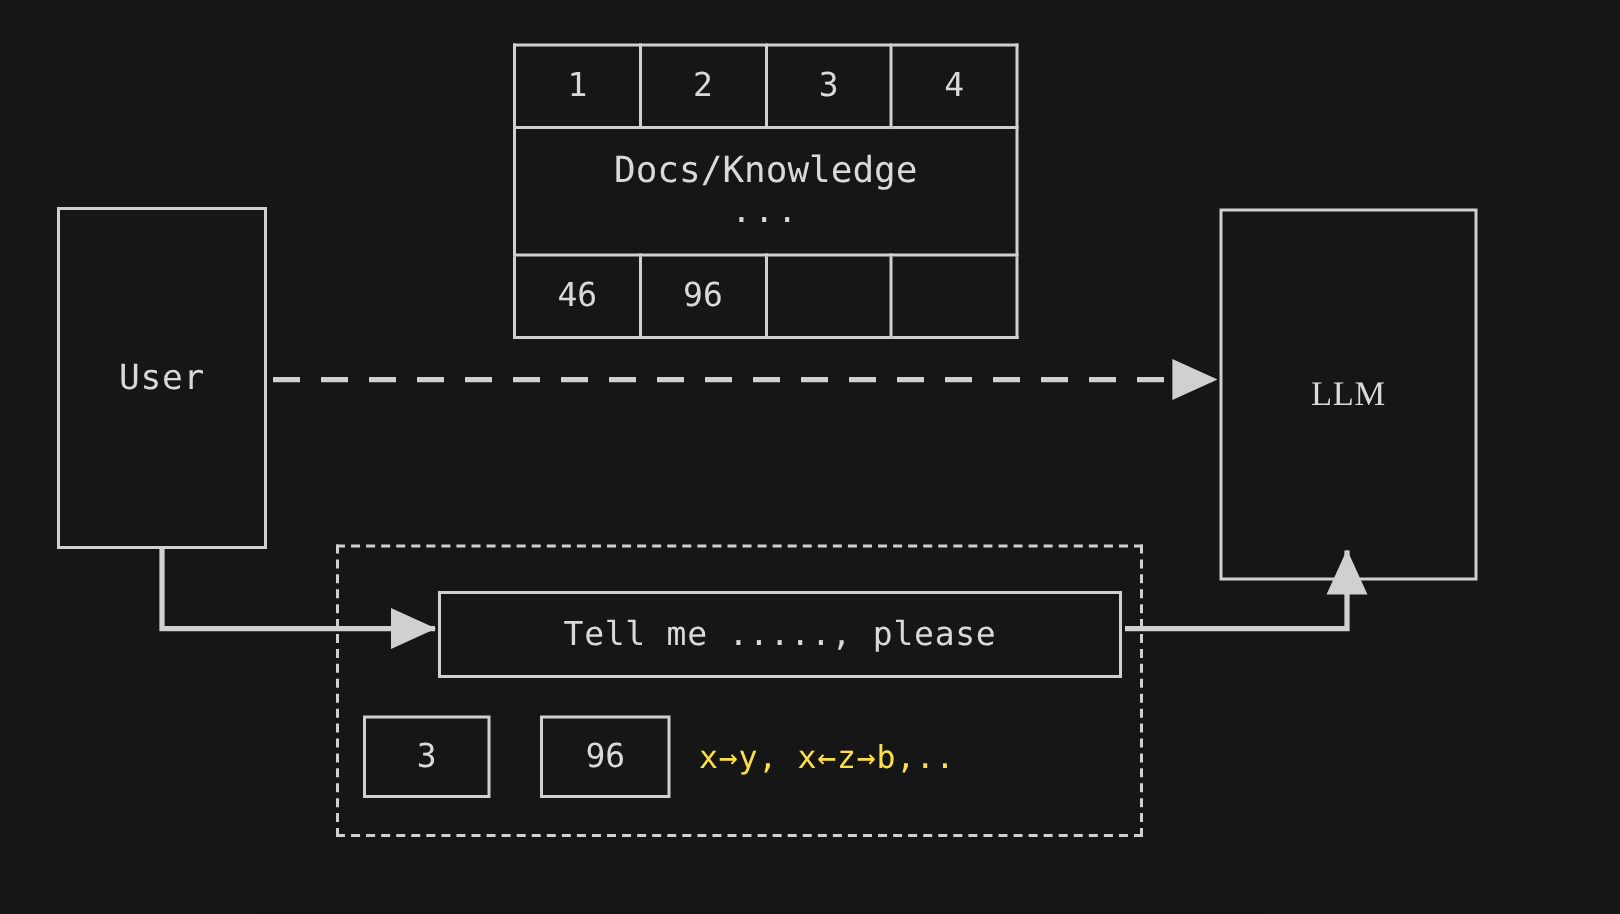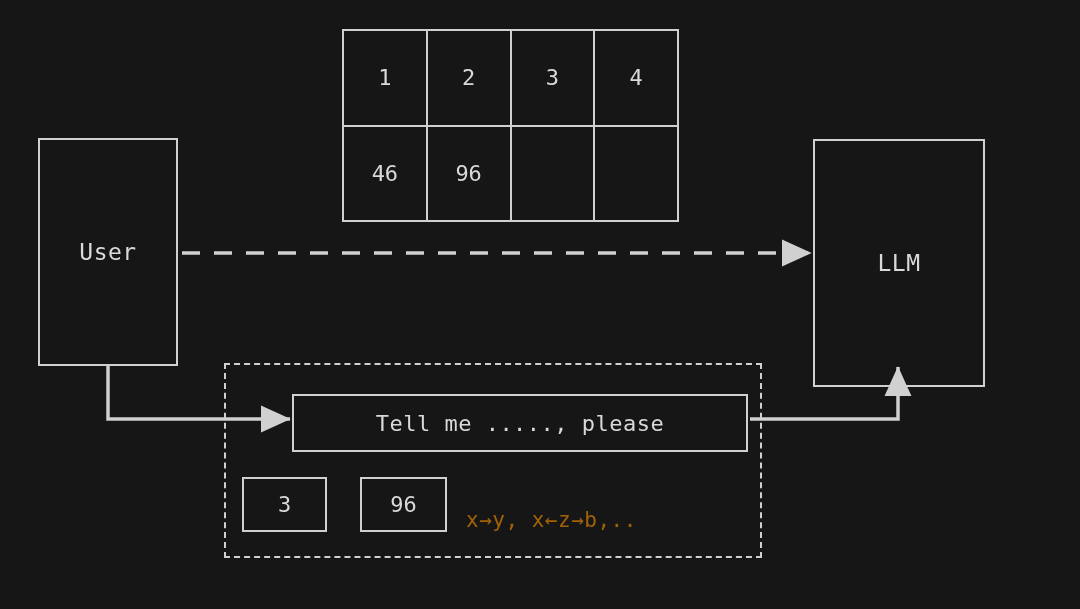--- a/index.html
+++ b/index.html
@@ -41,20 +41,21 @@
     left: 38px;  top: 138px;
     width: 140px; height: 228px;
     font-size: 23px;
     letter-spacing: 0.5px;
   }
   #llm-box {
     left: 813px; top: 139px;
     width: 172px; height: 248px;
     font-size: 23px;
     letter-spacing: 0.5px;
+    font-family: Liberation Serif, serif;
   }
 
   
   #kb-table {
     position: absolute;
     left: 342px; top: 29px;
     width: 337px; height: 193px;
     box-sizing: border-box;
     border-collapse: collapse;
     table-layout: fixed;
@@ -105,24 +106,24 @@
     left: 360px; top: 477px;
     width: 87px; height: 55px;
     font-size: 22px;
   }
 
   #relations {
     position: absolute;
     left: 466px; top: 477px;
     width: 290px; height: 55px;
     display: flex;
-    align-items: flex-end;
+    align-items: center;
     justify-content: flex-start;
     font-size: 21px;
-    color: #a16207;
+    color: #fde047;
     letter-spacing: 0.5px;
     white-space: nowrap;
   }
 </style>
 </head>
 <body>
 
 <div id="stage">
 
   <svg id="vec" viewBox="0 0 1080 609" xmlns="http://www.w3.org/2000/svg">
@@ -152,20 +153,26 @@
 
   <table id="kb-table">
     <tbody>
       <tr>
         <td>1</td>
         <td>2</td>
         <td>3</td>
         <td>4</td>
       </tr>
       <tr>
+        <td class="merged" colspan="4">
+          <span>Docs/Knowledge</span>
+          <span class="kb-ellipsis">...</span>
+        </td>
+      </tr>
+      <tr>
         <td>46</td>
         <td>96</td>
         <td></td>
         <td></td>
       </tr>
     </tbody>
   </table>
 
   <div id="prompt-container"></div>
 

